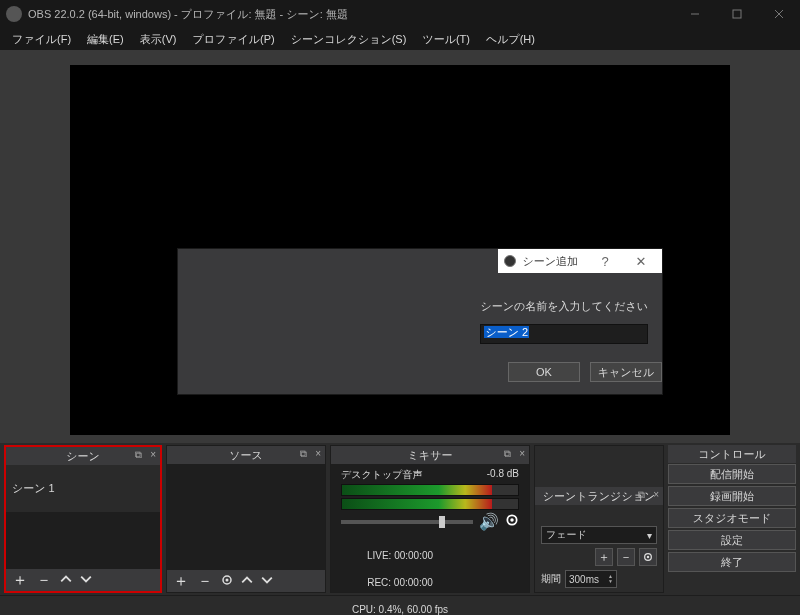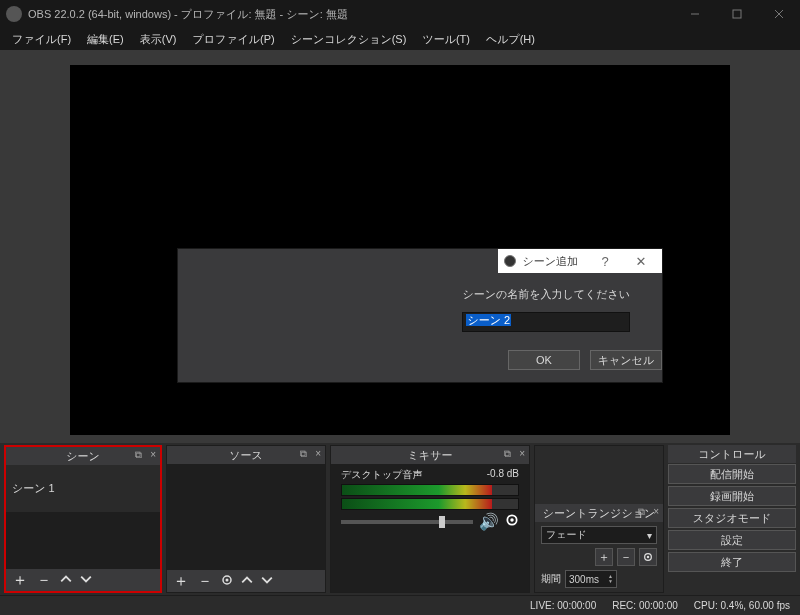--- a/index.html
+++ b/index.html
@@ -45,38 +45,38 @@
 
 .mix-row { padding: 4px 10px; }
 .mix-label { display: flex; justify-content: space-between; font-size: 10px; color: #d8d8d8; }
 .mix-bar { height: 12px; background: linear-gradient(to right,#0b4e16 0%,#1c9a2c 55%,#b8b81c 70%,#b81c1c 85%,#333 85%,#333 100%); margin: 2px 0; border: 1px solid #111; }
 .mix-bar2 { height: 12px; background: linear-gradient(to right,#0b4e16 0%,#1c9a2c 55%,#b8b81c 70%,#b81c1c 85%,#333 85%,#333 100%); border: 1px solid #111; }
 .mix-ctrls { display: flex; align-items: center; gap: 6px; margin-top: 2px; }
 .slider { flex: 1; height: 4px; background: #555; position: relative; }
 .slider .knob { position: absolute; right: 28px; top: -4px; width: 6px; height: 12px; background: #ccc; }
 
 
-.trans-body { padding: 4px 6px; display: flex; flex-direction: column; gap: 4px; }
+.trans-body { padding: 4px 6px; display: flex; flex-direction: column; gap: 4px; margin-top: 17px; }
 .trans-row { display: flex; align-items: center; gap: 4px; }
 .combo { flex: 1; height: 18px; background: #1c1c1c; border: 1px solid #555; color: #d0d0d0; font-size: 10px; padding: 1px 4px; display: flex; align-items: center; justify-content: space-between; }
 .tinybtn { width: 18px; height: 18px; background: #3a3a3c; border: 1px solid #555; display: flex; align-items: center; justify-content: center; color: #ddd; font-size: 12px; }
 .numbox { width: 52px; height: 18px; background: #1c1c1c; border: 1px solid #555; color: #d0d0d0; font-size: 10px; display: flex; align-items: center; padding: 0 3px; justify-content: space-between; }
 
 
 .ctrl-btn { height: 20px; background: #3a3a3c; border: 1px solid #555; color: #d8d8d8; font-size: 11px; display: flex; align-items: center; justify-content: center; margin: 1px 0; }
 
 
-.statusbar { position: absolute; bottom: 0; left: 0; right: 0; height: 20px; background: #2b2b2b; display: flex; justify-content: flex-end; align-items: center; gap: 16px; padding: 0 10px; font-size: 10px; color: #d8d8d8; border-top: 1px solid #1d1d1d; }
+.statusbar { position: absolute; bottom: 0; left: 0; right: 0; height: 20px; background: #2b2b2b; display: flex; justify-content: flex-end; align-items: center; gap: 16px; padding: 0 10px; font-size: 10px; color: #d8d8d8; border-top: 1px solid #1d1d1d; flex-direction: column; }
 
 
 .modal { position: absolute; left: 177px; top: 248px; width: 486px; background: #3a3a3c; border: 1px solid #1a1a1a; display: flex; flex-direction: column; align-items: flex-end; }
 .modal-hdr { height: 24px; background: #fff; display: flex; align-items: center; padding: 0 6px; gap: 6px; font-size: 11px; color: #444; }
 .modal-hdr .sp { flex: 1; }
 .modal-hdr .mh-btn { width: 30px; display: flex; justify-content: center; color: #666; font-size: 13px; }
-.modal-body { padding: 14px 32px 10px 14px; }
+.modal-body { padding: 14px 14px 10px 14px; margin-top: 12px; }
 .modal-label { font-size: 11px; color: #d8d8d8; margin-bottom: 10px; }
 .modal-input { width: 100%; height: 20px; background: #1e1e1e; border: 1px solid #111; color: #fff; font-size: 11px; padding: 0 3px; }
 .modal-input .sel { background: #0a5ec9; padding: 0 1px; color: #fff; }
 .modal-btns { display: flex; justify-content: center; gap: 10px; padding: 8px 0 12px 0; }
 .modal-btn { width: 72px; height: 20px; background: #444; border: 1px solid #666; color: #d8d8d8; font-size: 11px; display: flex; align-items: center; justify-content: center; }
 
 .icon-sm { width: 12px; height: 12px; }
 .obs-dot { width: 12px; height: 12px; border-radius: 50%; background: #333; border: 1px solid #777; display: inline-block; }
 </style>
 </head>

